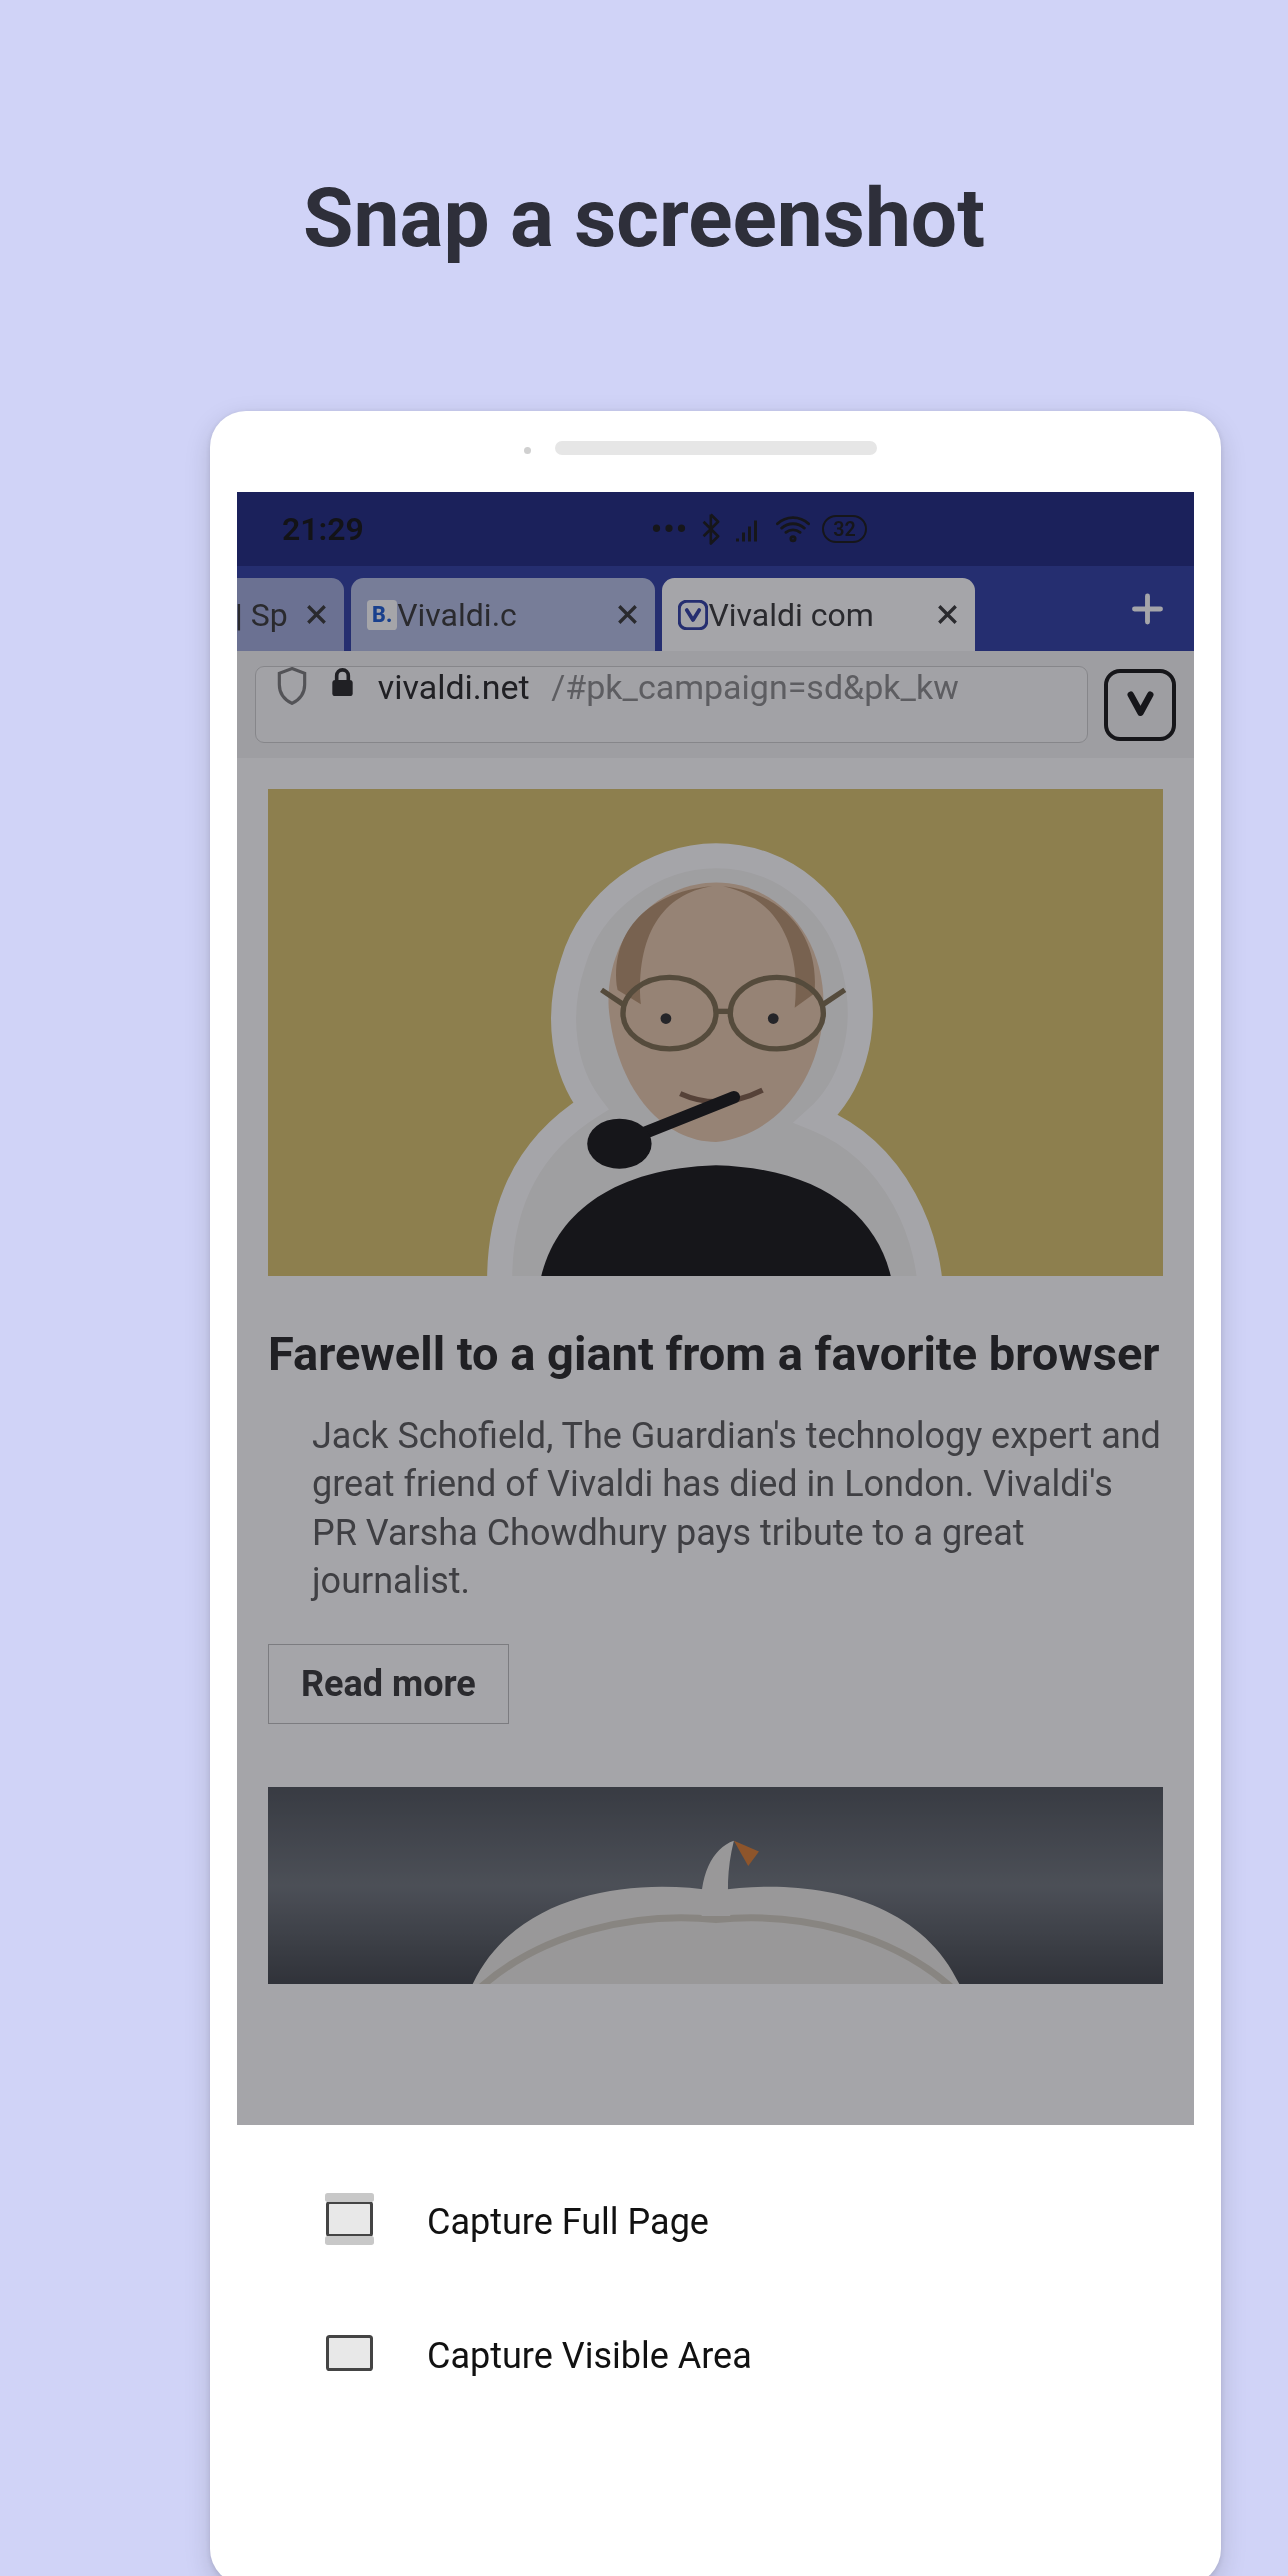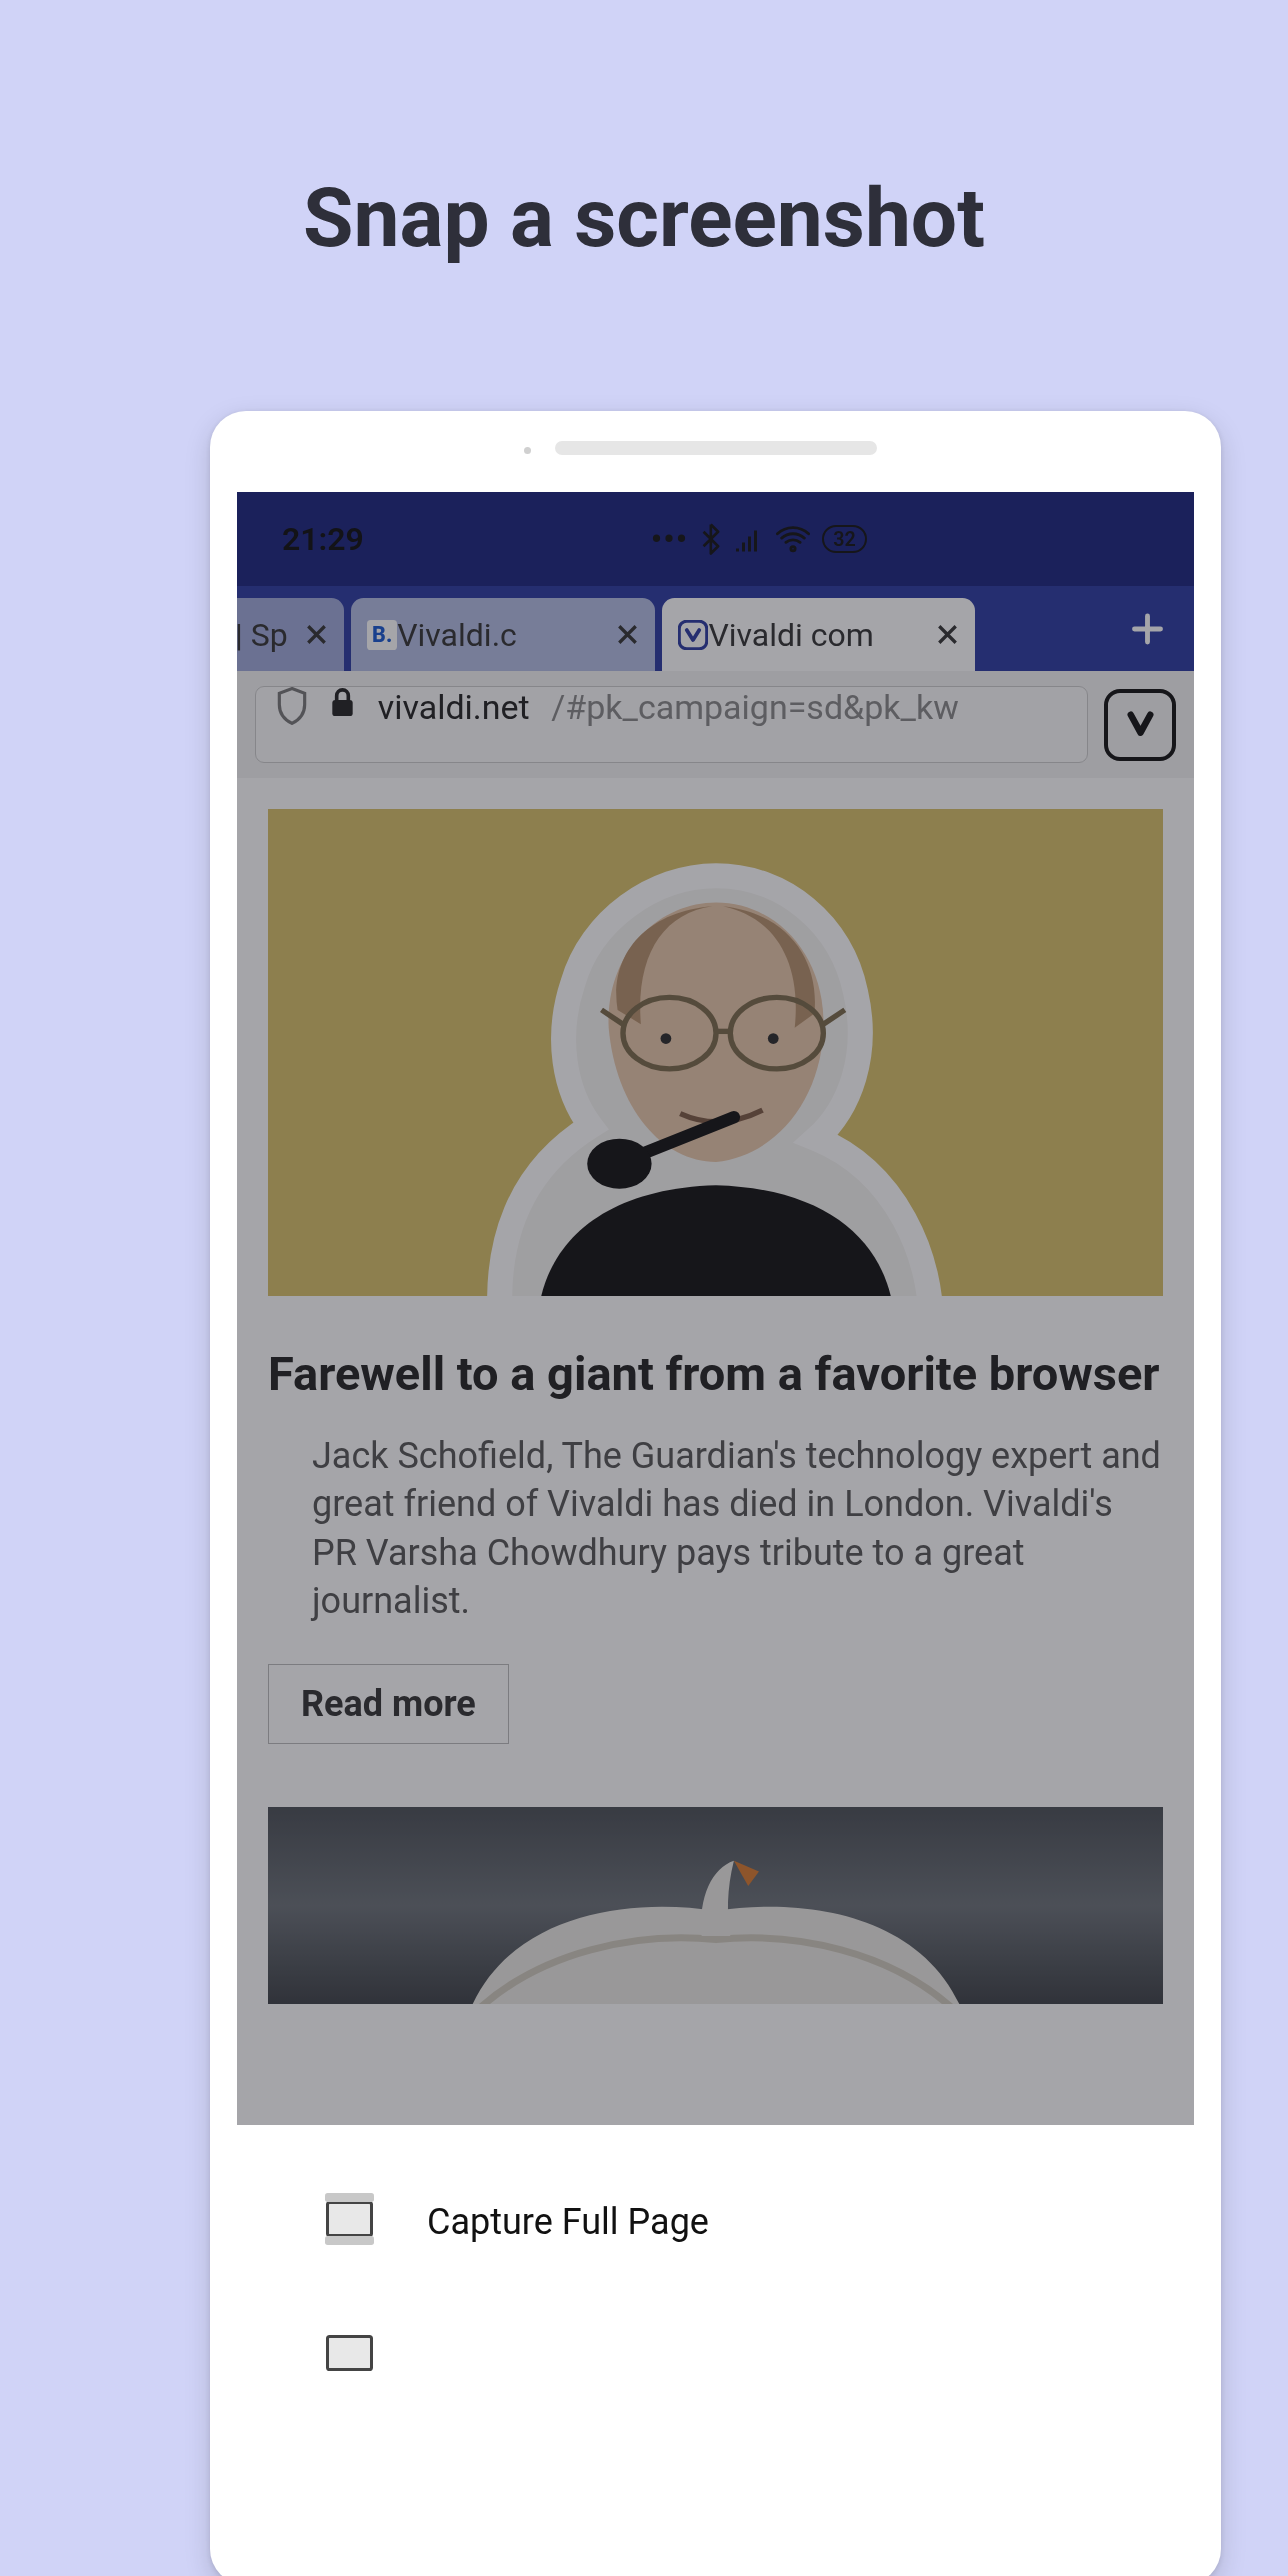--- a/index.html
+++ b/index.html
@@ -64,21 +64,21 @@
     background: #fff;
   }
   .dim-overlay {
     position: absolute; inset: 0; bottom: auto;
     left:0; right:0; top:0; height:1695px;
     background: rgba(30,30,40,0.4);
     pointer-events: none;
   }
 
   .statusbar {
-    height: 94px;
+    height: 74px;
     background: #1a237e;
     display: flex;
     align-items: center;
     justify-content: space-between;
     padding: 0 40px 0 45px;
     color: #111;
     position: relative;
   }
   .statusbar::after { content:""; } 
   .statusbar-time { font-size: 32px; font-weight: 600; color:#0c0c0c; }
@@ -335,18 +335,19 @@
 
     <div class="dim-overlay"></div>
 
     <div class="sheet">
       <div class="sheet-item full">
         <span class="icon-box"></span>
         <span>Capture Full Page</span>
       </div>
       <div class="sheet-item">
         <span class="icon-box"></span>
+        <span>Capture Visible Area</span>
       </div>
     </div>
 
   </div>
 </div>
 
 
 </body></html>

